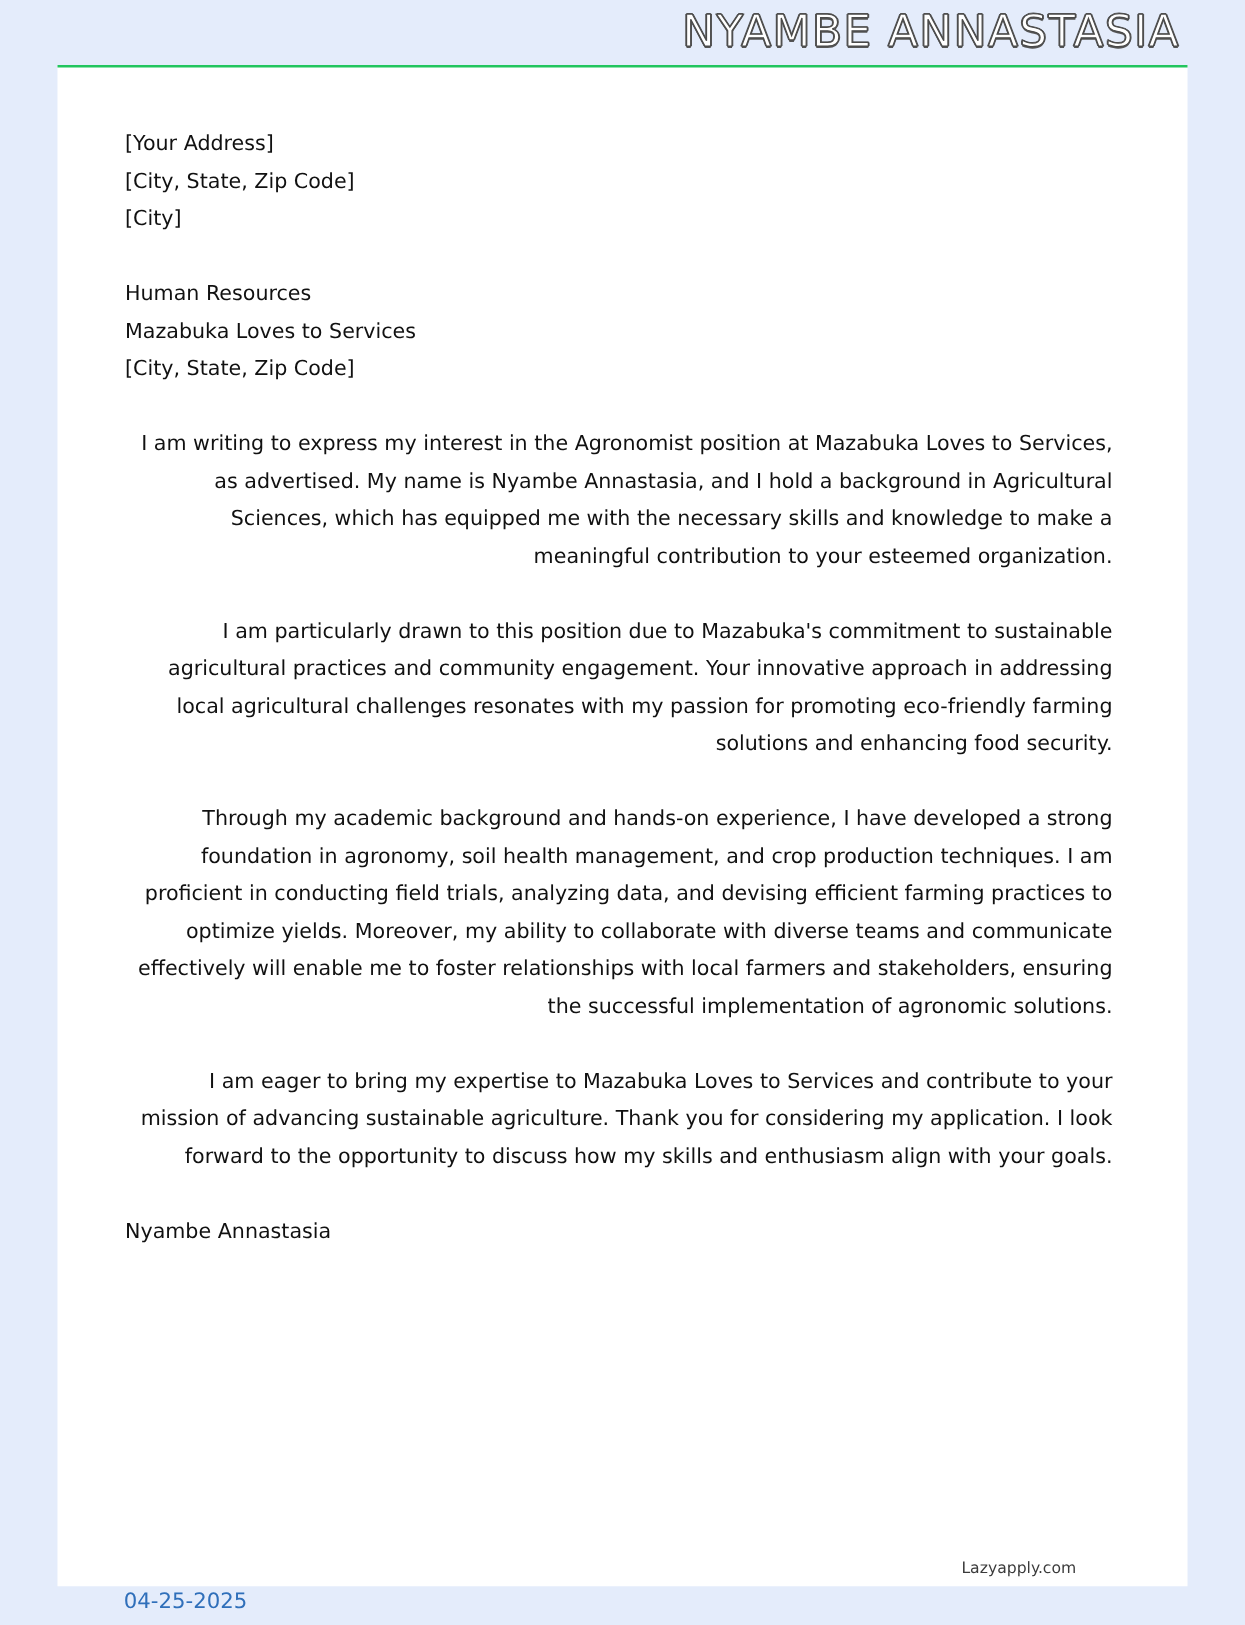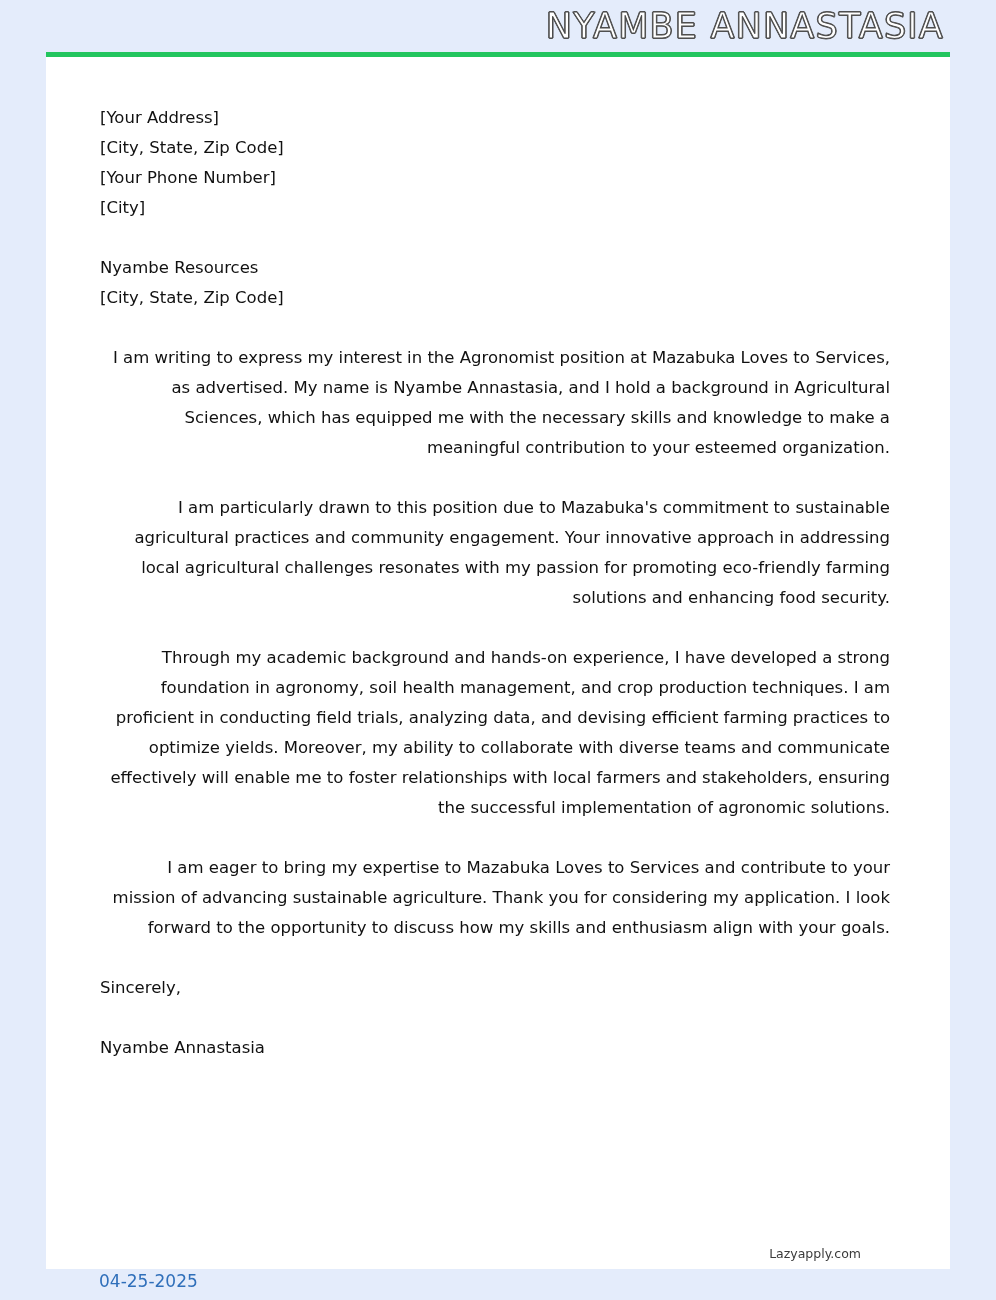--- a/index.html
+++ b/index.html
@@ -43,21 +43,21 @@
       -1px 0 #555, 0 -1px #555, 1px 0 #555, 0 1px #555;
     white-space: nowrap;
   }
   .sheet {
     position: absolute;
     left: 46px;
     top: 52px;
     width: 904px;
     height: 1217px;
     background: #ffffff;
-    border-top: 5px solid #22c55e;
+    border-top: 2px solid #22c55e;
     box-sizing: border-box;
   }
   .letter {
     position: absolute;
     left: 54px;
     top: 46px;
     width: 790px;
     font-size: 16.5px;
     line-height: 30px;
     color: #111111;
@@ -100,49 +100,46 @@
   <div class="header">
     <div class="header-name">NYAMBE ANNASTASIA</div>
   </div>
 
   <div class="sheet">
     <div class="letter">
 
       <div class="block">
         <div class="line">[Your Address]</div>
         <div class="line">[City, State, Zip Code]</div>
-        <div class="line">[Your Phone Number]</div>
         <div class="line">[City]</div>
       </div>
 
       <div class="block">
-        <div class="line">Nyambe Resources</div>
+        <div class="line">Human Resources</div>
+        <div class="line">Mazabuka Loves to Services</div>
         <div class="line">[City, State, Zip Code]</div>
       </div>
 
 
       <div class="block">
         <div class="para">I am writing to express my interest in the Agronomist position at Mazabuka Loves to Services, as advertised. My name is Nyambe Annastasia, and I hold a background in Agricultural Sciences, which has equipped me with the necessary skills and knowledge to make a meaningful contribution to your esteemed organization.</div>
       </div>
 
       <div class="block">
         <div class="para">I am particularly drawn to this position due to Mazabuka's commitment to sustainable agricultural practices and community engagement. Your innovative approach in addressing local agricultural challenges resonates with my passion for promoting eco-friendly farming solutions and enhancing food security.</div>
       </div>
 
       <div class="block">
         <div class="para">Through my academic background and hands-on experience, I have developed a strong foundation in agronomy, soil health management, and crop production techniques. I am proficient in conducting field trials, analyzing data, and devising efficient farming practices to optimize yields. Moreover, my ability to collaborate with diverse teams and communicate effectively will enable me to foster relationships with local farmers and stakeholders, ensuring the successful implementation of agronomic solutions.</div>
       </div>
 
       <div class="block">
         <div class="para">I am eager to bring my expertise to Mazabuka Loves to Services and contribute to your mission of advancing sustainable agriculture. Thank you for considering my application. I look forward to the opportunity to discuss how my skills and enthusiasm align with your goals.</div>
       </div>
 
-      <div class="block">
-        <div class="line">Sincerely,</div>
-      </div>
 
       <div class="block">
         <div class="line">Nyambe Annastasia</div>
       </div>
 
     </div>
   </div>
 
   <div class="footer-brand">Lazyapply.com</div>
   <div class="footer-date">04-25-2025</div>

